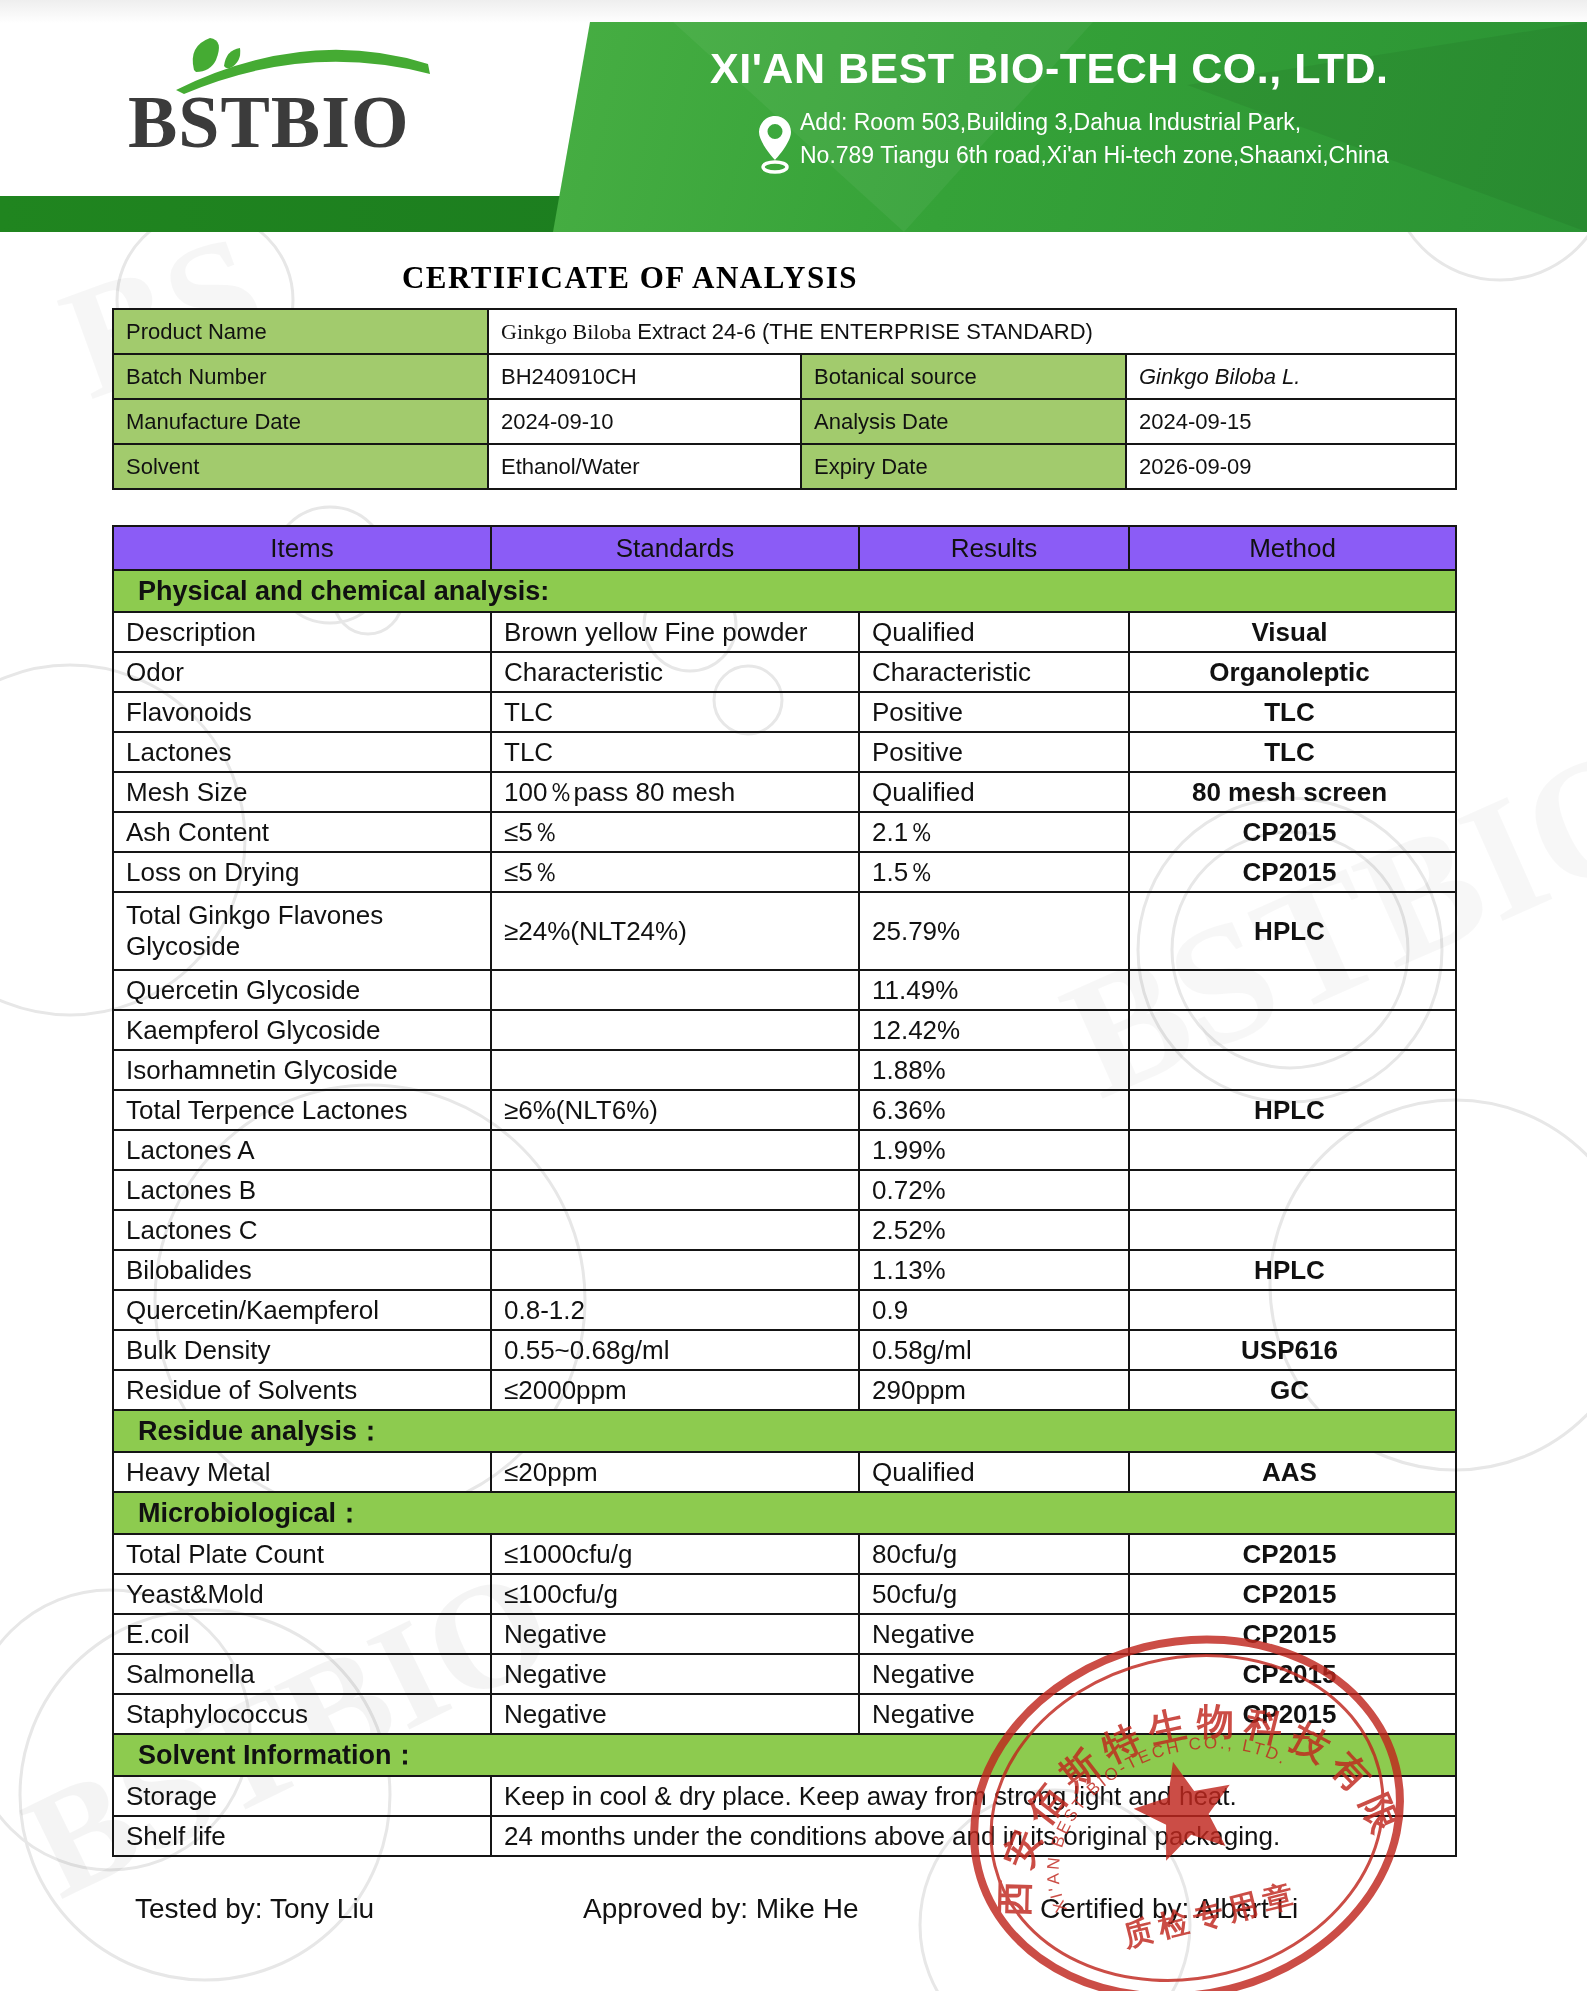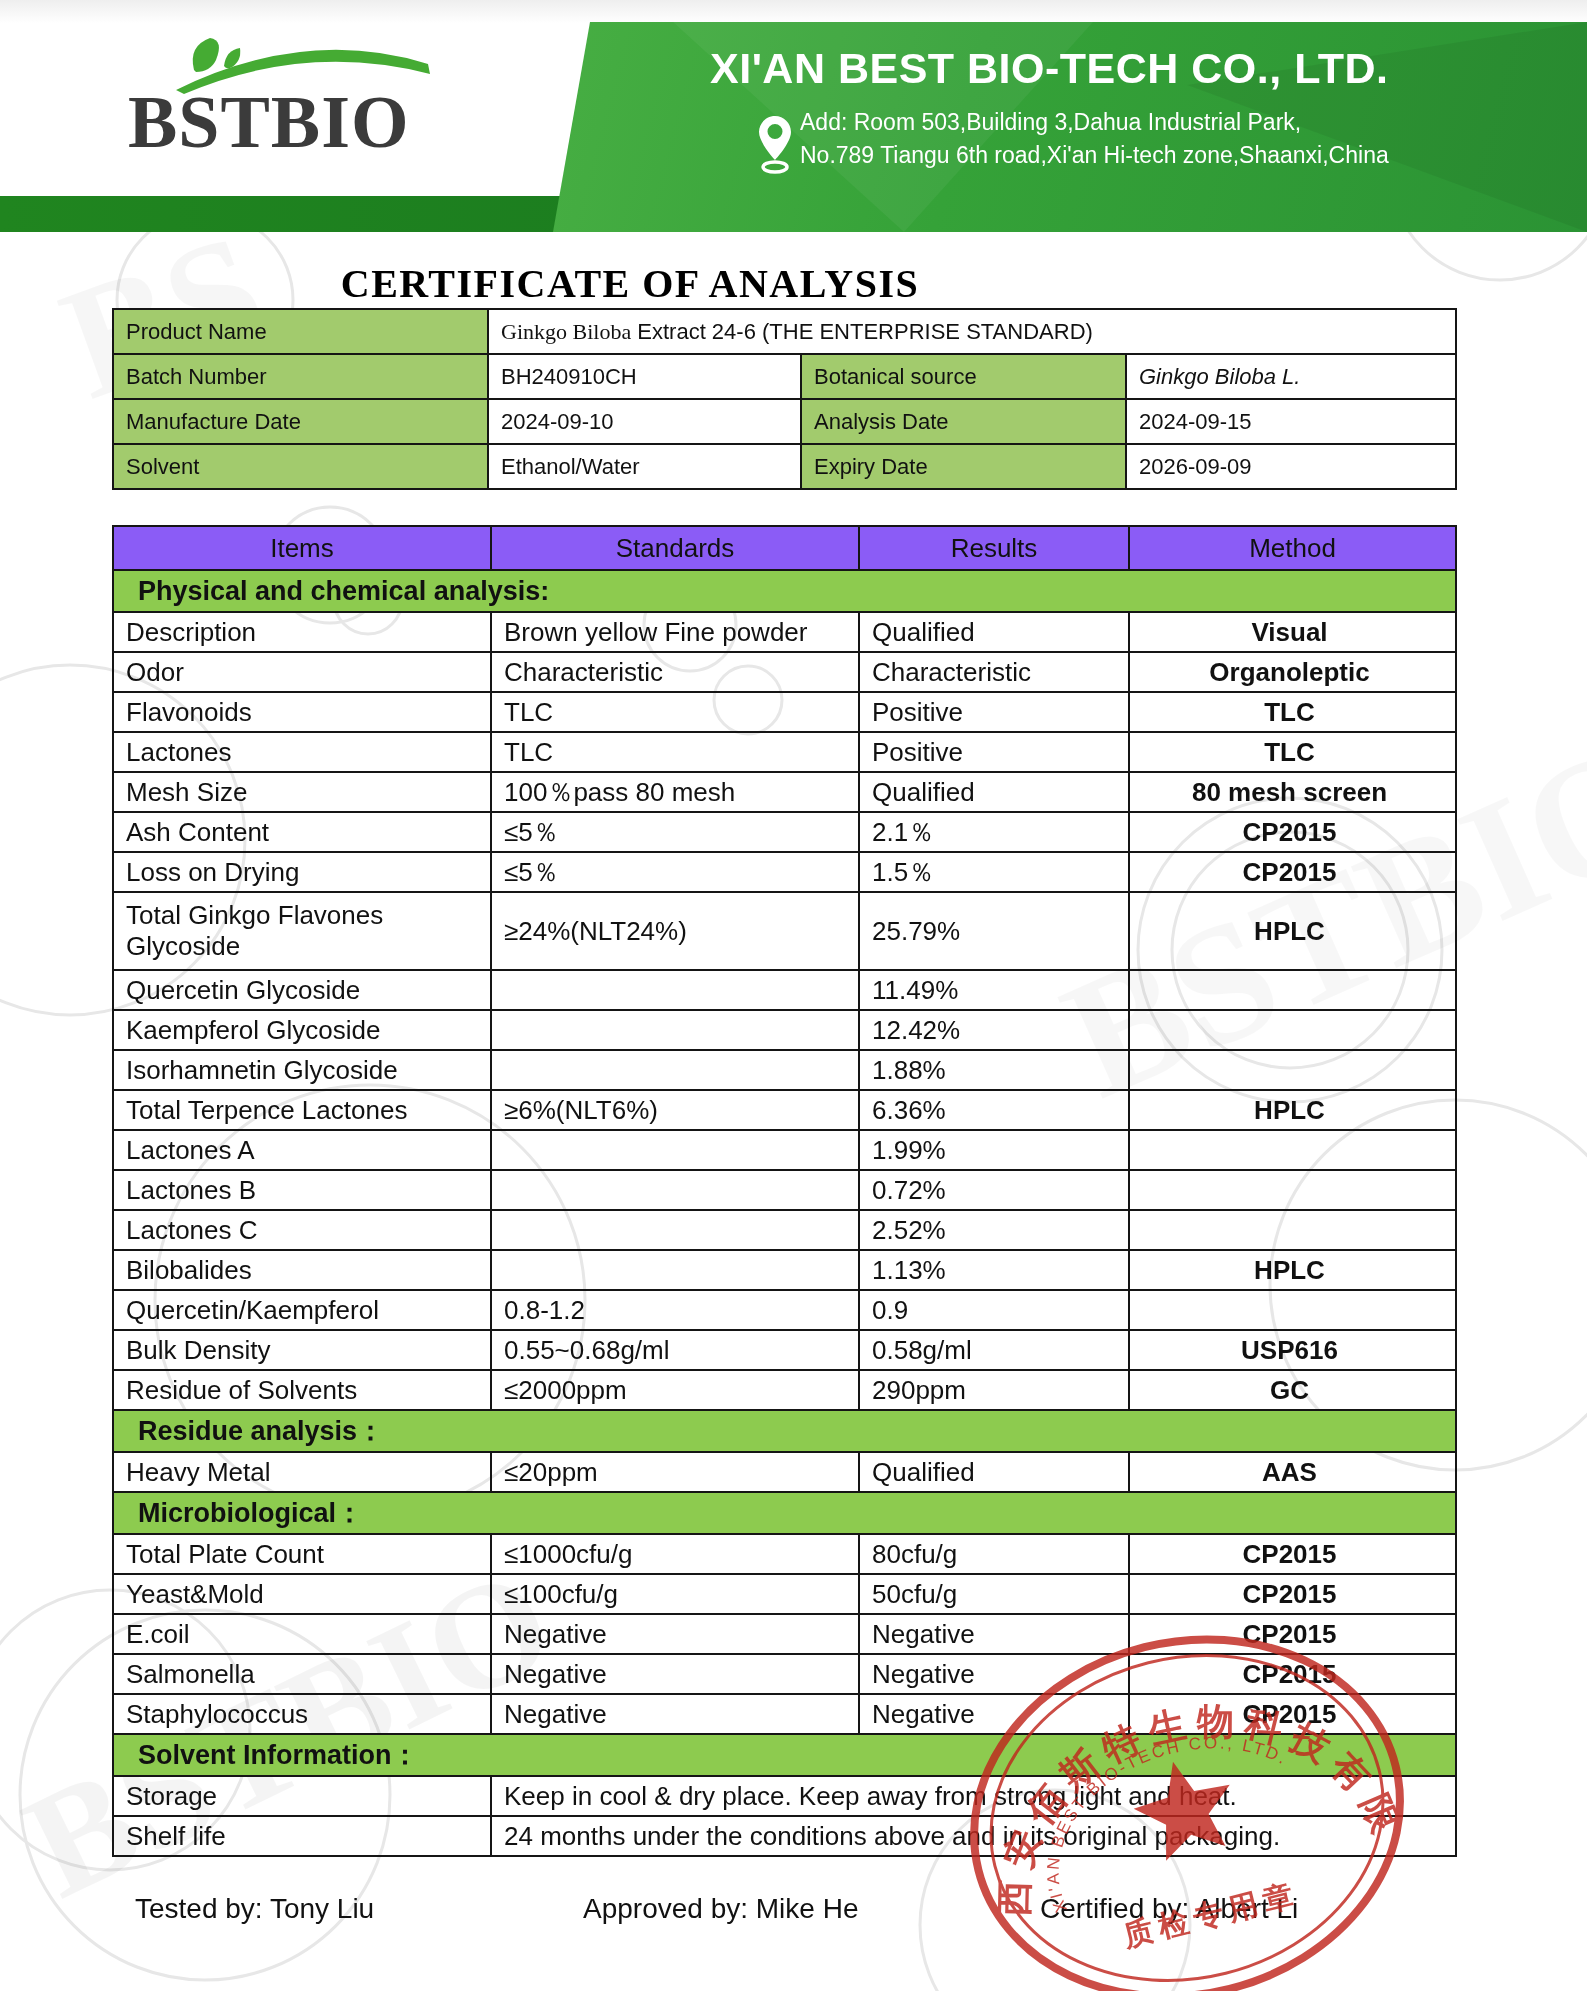--- a/index.html
+++ b/index.html
@@ -21,21 +21,21 @@
   .company{position:absolute;left:157px;top:22px;font-size:43px;font-weight:bold;color:#fff;
         letter-spacing:.5px;white-space:nowrap;}
   .pin{position:absolute;left:204px;top:92px;}
   .address{position:absolute;left:247px;top:84px;font-size:23px;color:#fff;line-height:33px;white-space:nowrap;}
   .logo{position:absolute;left:128px;top:36px;width:350px;height:130px;}
   .logo .mark{position:absolute;left:38px;top:0;}
   .logo .word{position:absolute;left:0;top:44px;font-family:"Liberation Serif",serif;
         font-weight:bold;font-size:74px;color:#3b3b3b;letter-spacing:1px;}
   
   .title{position:absolute;left:115px;top:260px;width:1030px;text-align:center;z-index:2;
-        font-family:"Liberation Serif",serif;font-weight:bold;font-size:40px;letter-spacing:1.5px;color:#000;}
+        font-family:"Liberation Serif",serif;font-weight:bold;font-size:31px;letter-spacing:1.5px;color:#000;}
   
   table{border-collapse:collapse;table-layout:fixed;}
   .info-table{position:absolute;left:112px;top:308px;width:1343px;z-index:2;font-size:22px;}
   .info-table td{border:2px solid #151515;height:43px;padding:0 0 0 12px;overflow:hidden;white-space:nowrap;}
   .info-table td.label{background:#a2cb6d;}
   .info-table td.value{background:transparent;margin-left:36px;}
   .info-table td.italic{font-style:italic;}
   .serif{font-family:"Liberation Serif",serif;}
   .analysis-table{position:absolute;left:112px;top:525px;width:1343px;z-index:2;font-size:26px;}
   .analysis-table th{border:2px solid #151515;height:40px;background:#8b5cf6;font-weight:normal;text-align:center;}

